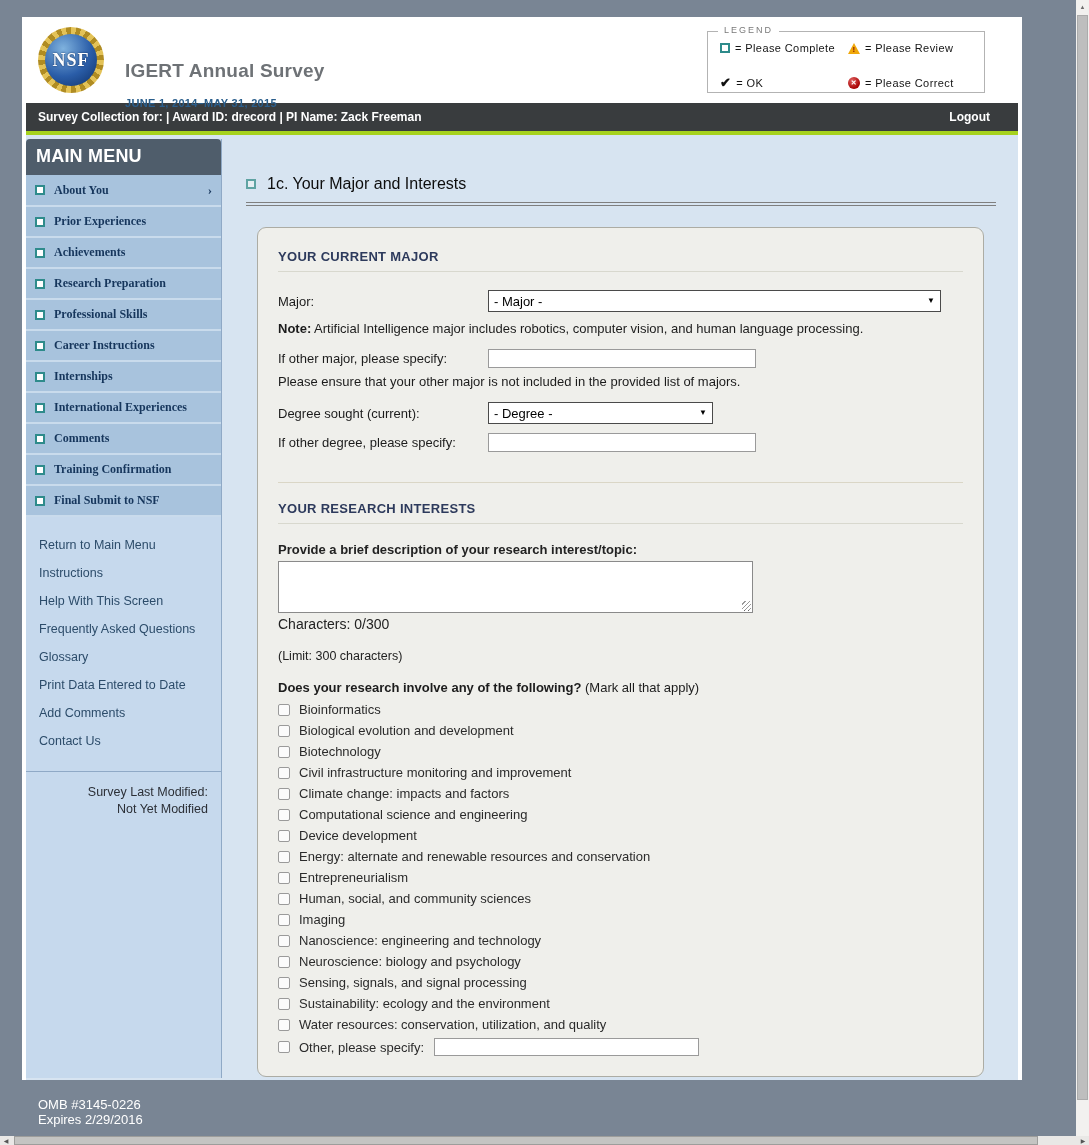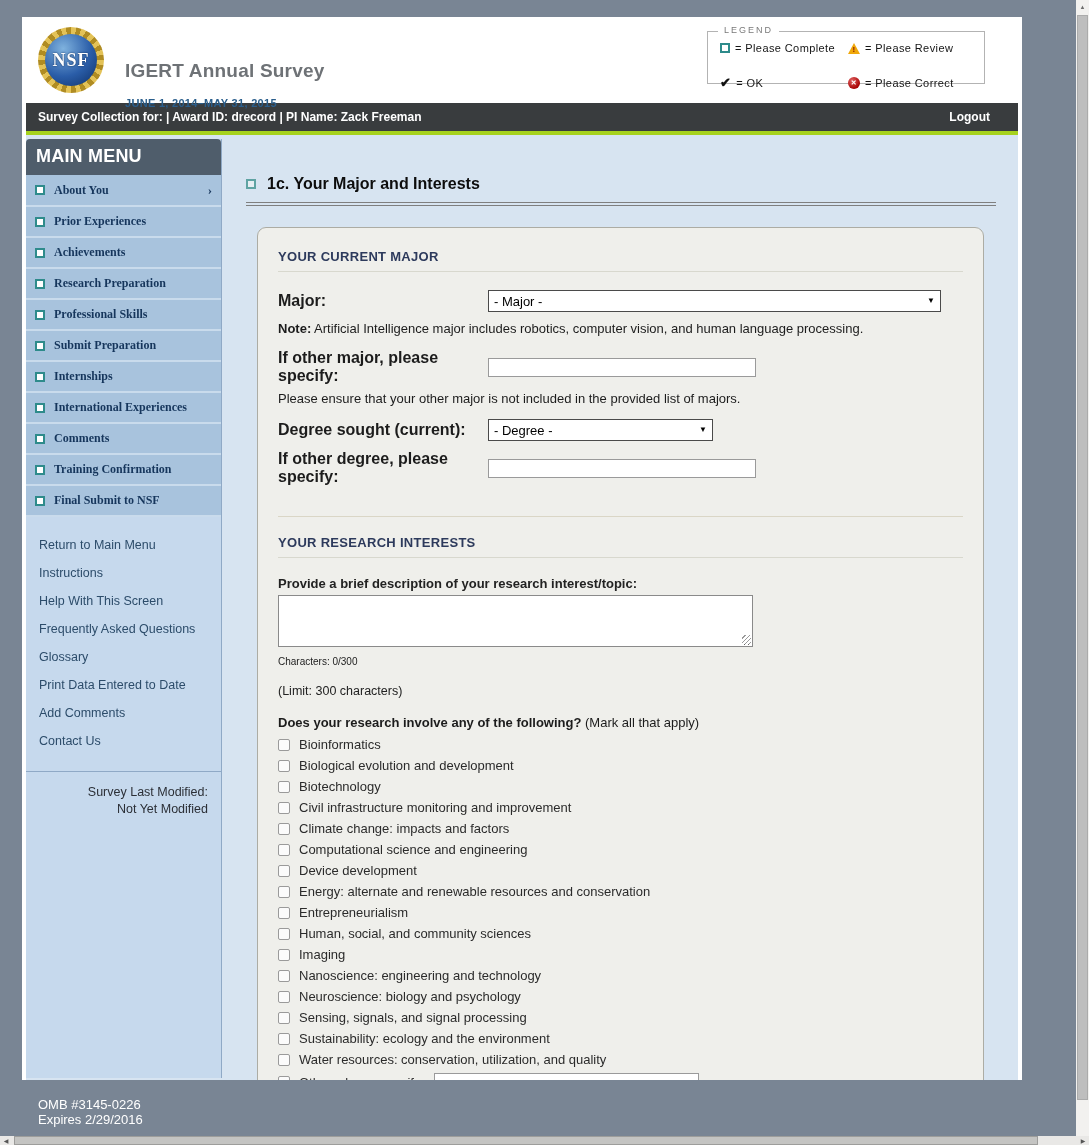--- a/index.html
+++ b/index.html
@@ -23,21 +23,21 @@
     background:repeating-conic-gradient(#e3c257 0deg 9deg, #b08c22 9deg 18deg); }
   .nsf-globe { position:absolute; left:7px; top:7px; width:52px; height:52px; border-radius:50%;
     background:radial-gradient(circle at 35% 28%, #7fb2de 0%, #2a5da8 55%, #0d2f66 100%);
     color:#fff; display:flex; align-items:center; justify-content:center;
     font-family:"Liberation Serif", serif; font-weight:bold; font-size:18px; letter-spacing:1px;
     text-shadow:0 0 2px #06214d; }
   .title-block { position:absolute; left:103px; top:43px; }
   .site-title { font-size:19px; font-weight:bold; color:#6E7276; letter-spacing:.2px; }
   .site-dates { font-size:11px; font-weight:bold; color:#2A5E8C; margin-top:15px; letter-spacing:.3px; }
 
-  .legend-box { position:absolute; right:37px; top:14px; width:278px; height:53px;
+  .legend-box { position:absolute; right:37px; top:14px; width:278px; height:62px;
     border:1px solid #B3B3B3; padding:6px 10px 4px 12px; background:#fff; }
   .legend-title { position:absolute; top:-7px; left:10px; background:#fff; padding:0 6px;
     font-size:9px; color:#7a7a7a; letter-spacing:2px; }
   .legend-grid { display:grid; grid-template-columns:128px 1fr; row-gap:22px; margin-top:4px; }
   .legend-item { display:flex; align-items:center; gap:5px; font-size:11px; color:#151515; letter-spacing:.4px; white-space:nowrap; }
   .sq-icon { display:inline-block; width:10px; height:10px; background:#fff; border:2px solid #2E8B8B; flex:none; }
   .check-icon { font-size:13px; font-weight:bold; color:#111; line-height:1; }
   .warn-icon { position:relative; width:0; height:0; border-left:6px solid transparent;
     border-right:6px solid transparent; border-bottom:11px solid #F0A80A; flex:none; }
   .warn-icon::after { content:"!"; position:absolute; left:-1.5px; top:2px; font-size:8px; font-weight:bold; color:#8a1500; }
@@ -66,49 +66,49 @@
     display:flex; align-items:center; gap:9px; color:#16365C; font-weight:bold; font-size:12px; cursor:pointer; }
   .menu-list li .arrow { margin-left:auto; font-size:13px; color:#16365C; }
   .side-links { padding:14px 0 6px; }
   .side-links a { display:block; padding:7px 13px; color:#2C4C6A; font-size:12.5px; text-decoration:none; cursor:pointer; }
   .side-divider { border-top:1px solid #8FA9C6; margin-top:10px; }
   .modified { padding:12px 13px; color:#2b2f36; font-size:12.5px; line-height:1.35;text-align:right; }
 
   
   .main { flex:1; padding:40px 22px 0 24px; }
   .title-row { display:flex; align-items:center; gap:11px; }
-  .page-title { font-size:16px; font-weight:bold; color:#0d0d0d; }
+  .page-title { font-size:16px; font-weight:normal; color:#0d0d0d; }
   .title-sq { width:10px; height:10px; border:2px solid #5FA3A3; background:#E6EEF3; flex:none; }
   .double-rule { margin-top:9px; height:4px; border-top:1px solid #7f7f7f; border-bottom:1px solid #7f7f7f; }
 
   .panel { width:727px; margin:21px 0 0 11px; background:#EFEFEB; border:1px solid #ACACA4;
     border-radius:9px; padding:21px 20px 14px; }
   .section-title { font-size:13px; font-weight:bold; color:#2D3A5C; letter-spacing:.3px;
     padding-bottom:7px; border-bottom:1px solid #D8D8CE; margin-bottom:18px; }
   .form-row { display:flex; align-items:center; margin-bottom:9px; }
-  .flabel { width:210px; flex:none; font-weight:bold; font-size:16px; color:#1c1c1c; }
+  .flabel { width:210px; flex:none; font-weight:normal; font-size:13px; color:#1c1c1c; }
   .selwrap { position:relative; display:inline-block; }
   .selwrap::after { content:"▼"; position:absolute; right:6px; top:6px; font-size:8px; color:#000; pointer-events:none; }
   select { appearance:none; -webkit-appearance:none; border:1px solid #4a4a4a; background:#fff;
     height:22px; font-size:13px; font-family:"Liberation Sans", sans-serif; padding:0 20px 0 5px; border-radius:0; width:100%; }
   .sel-major { width:453px; }
   .sel-degree { width:225px; }
   input[type="text"] { border:1px solid #9a9a9a; background:#fff; height:19px; width:268px;
     font-size:13px; font-family:"Liberation Sans", sans-serif; padding:0 4px; }
   .note-line, .help-line { font-size:13px; color:#1c1c1c; margin:3px 0 13px; }
   .help-line { margin-top:-3px; }
   .section-sep { border:0; border-top:1px solid #DAD6C6; margin:30px 0 18px; }
 
   .desc-label { font-weight:bold; font-size:13px; margin-bottom:4px; }
   .ta-wrap { position:relative; display:inline-block; }
   textarea { width:475px; height:52px; border:1px solid #8a8a8a; background:#fff; resize:both;
     font-family:"Liberation Sans", sans-serif; font-size:13px; display:block; }
   .ta-grip { position:absolute; right:2px; bottom:3px; width:9px; height:9px; pointer-events:none;
     background:repeating-linear-gradient(135deg, transparent 0 2px, #9a9a9a 2px 3px); }
-  .char-count { font-size:10px; color:#222; margin-top:6px; }
+  .char-count { font-size:14px; color:#222; }
   .char-limit { font-size:12.5px; color:#222; margin-top:17px; }
   .q-line { font-size:13px; margin:17px 0 7px; color:#1c1c1c; }
   .q-line .bold { font-weight:bold; }
 
   .cb-row { display:flex; align-items:center; gap:9px; margin-bottom:6px; font-size:13px; color:#2b2b2b; }
   .cb { display:inline-block; width:12px; height:12px; border:1px solid #9a9a9a; background:#FBFBFB;
     border-radius:2px; flex:none; cursor:pointer; }
   .other-row input[type="text"] { width:265px; height:18px; margin-left:1px; }
 
   
@@ -203,21 +203,21 @@
             </li>
 
             <li>
               <span class="sq-icon"></span>
               <span>Professional Skills</span>
               <span class="arrow"></span>
             </li>
 
             <li>
               <span class="sq-icon"></span>
-              <span>Submit Preparation</span>
+              <span>Career Instructions</span>
               <span class="arrow"></span>
             </li>
 
             <li>
               <span class="sq-icon"></span>
               <span>Internships</span>
               <span class="arrow"></span>
             </li>
 
             <li>

